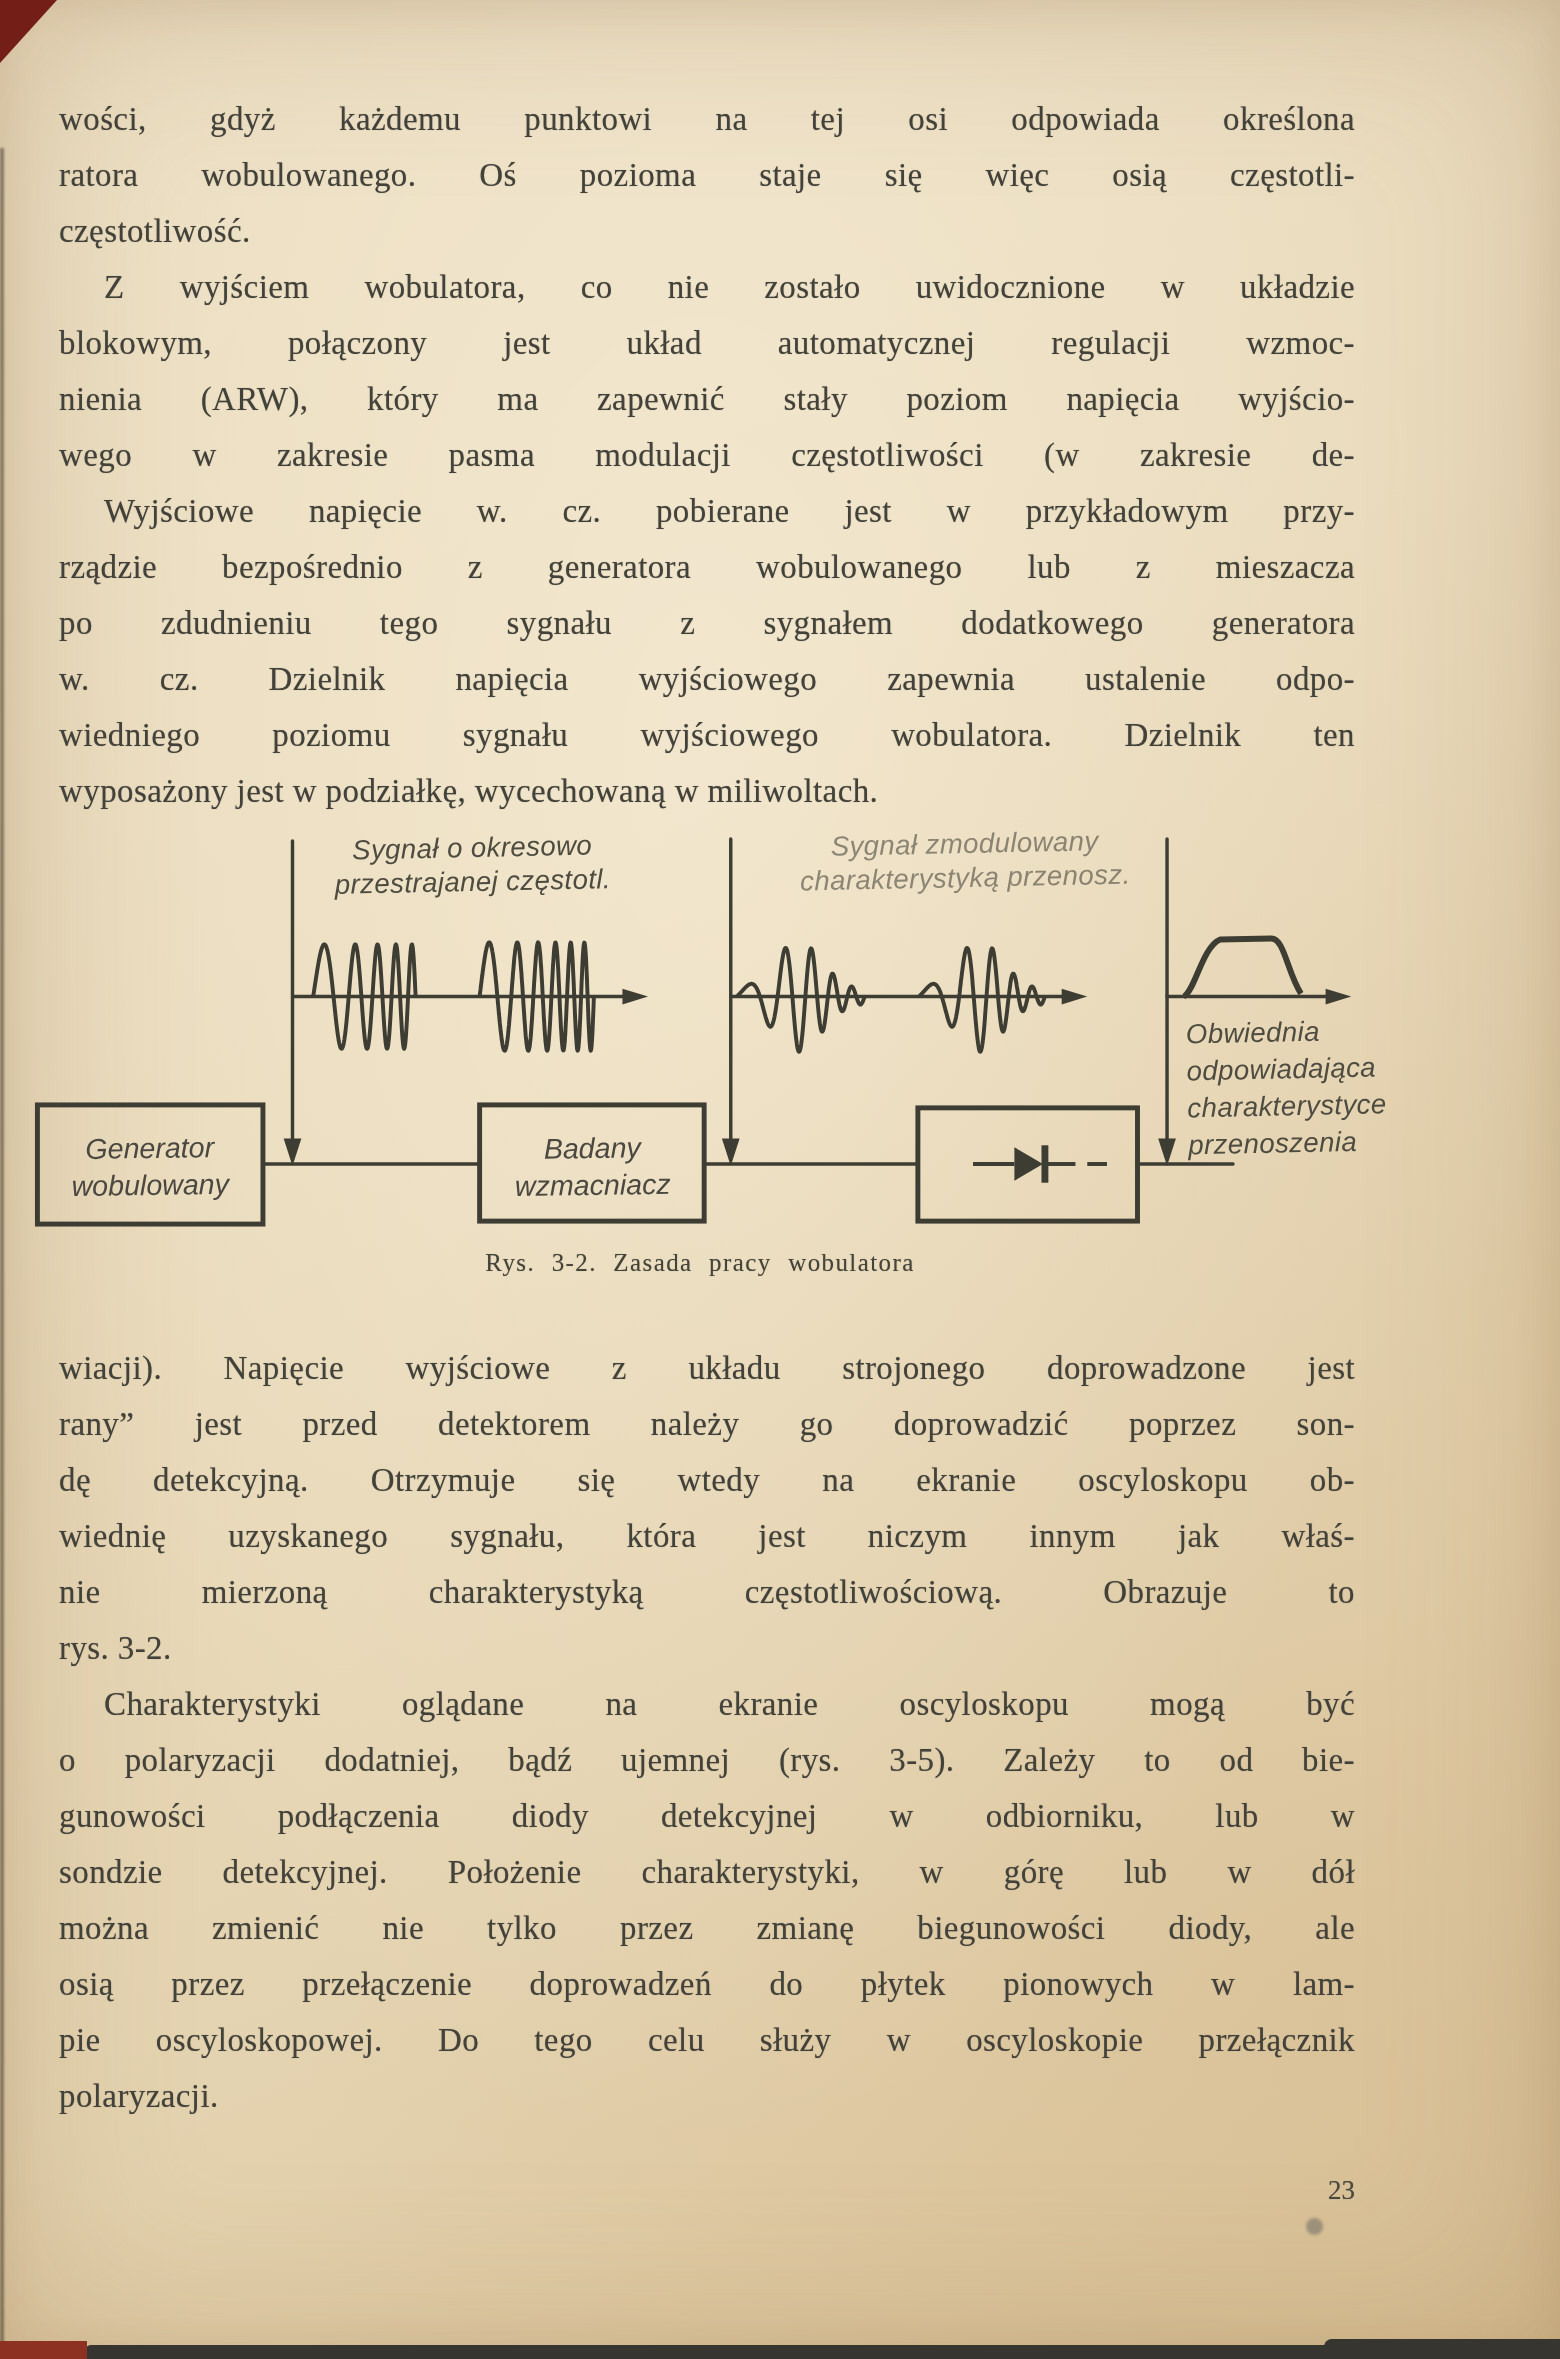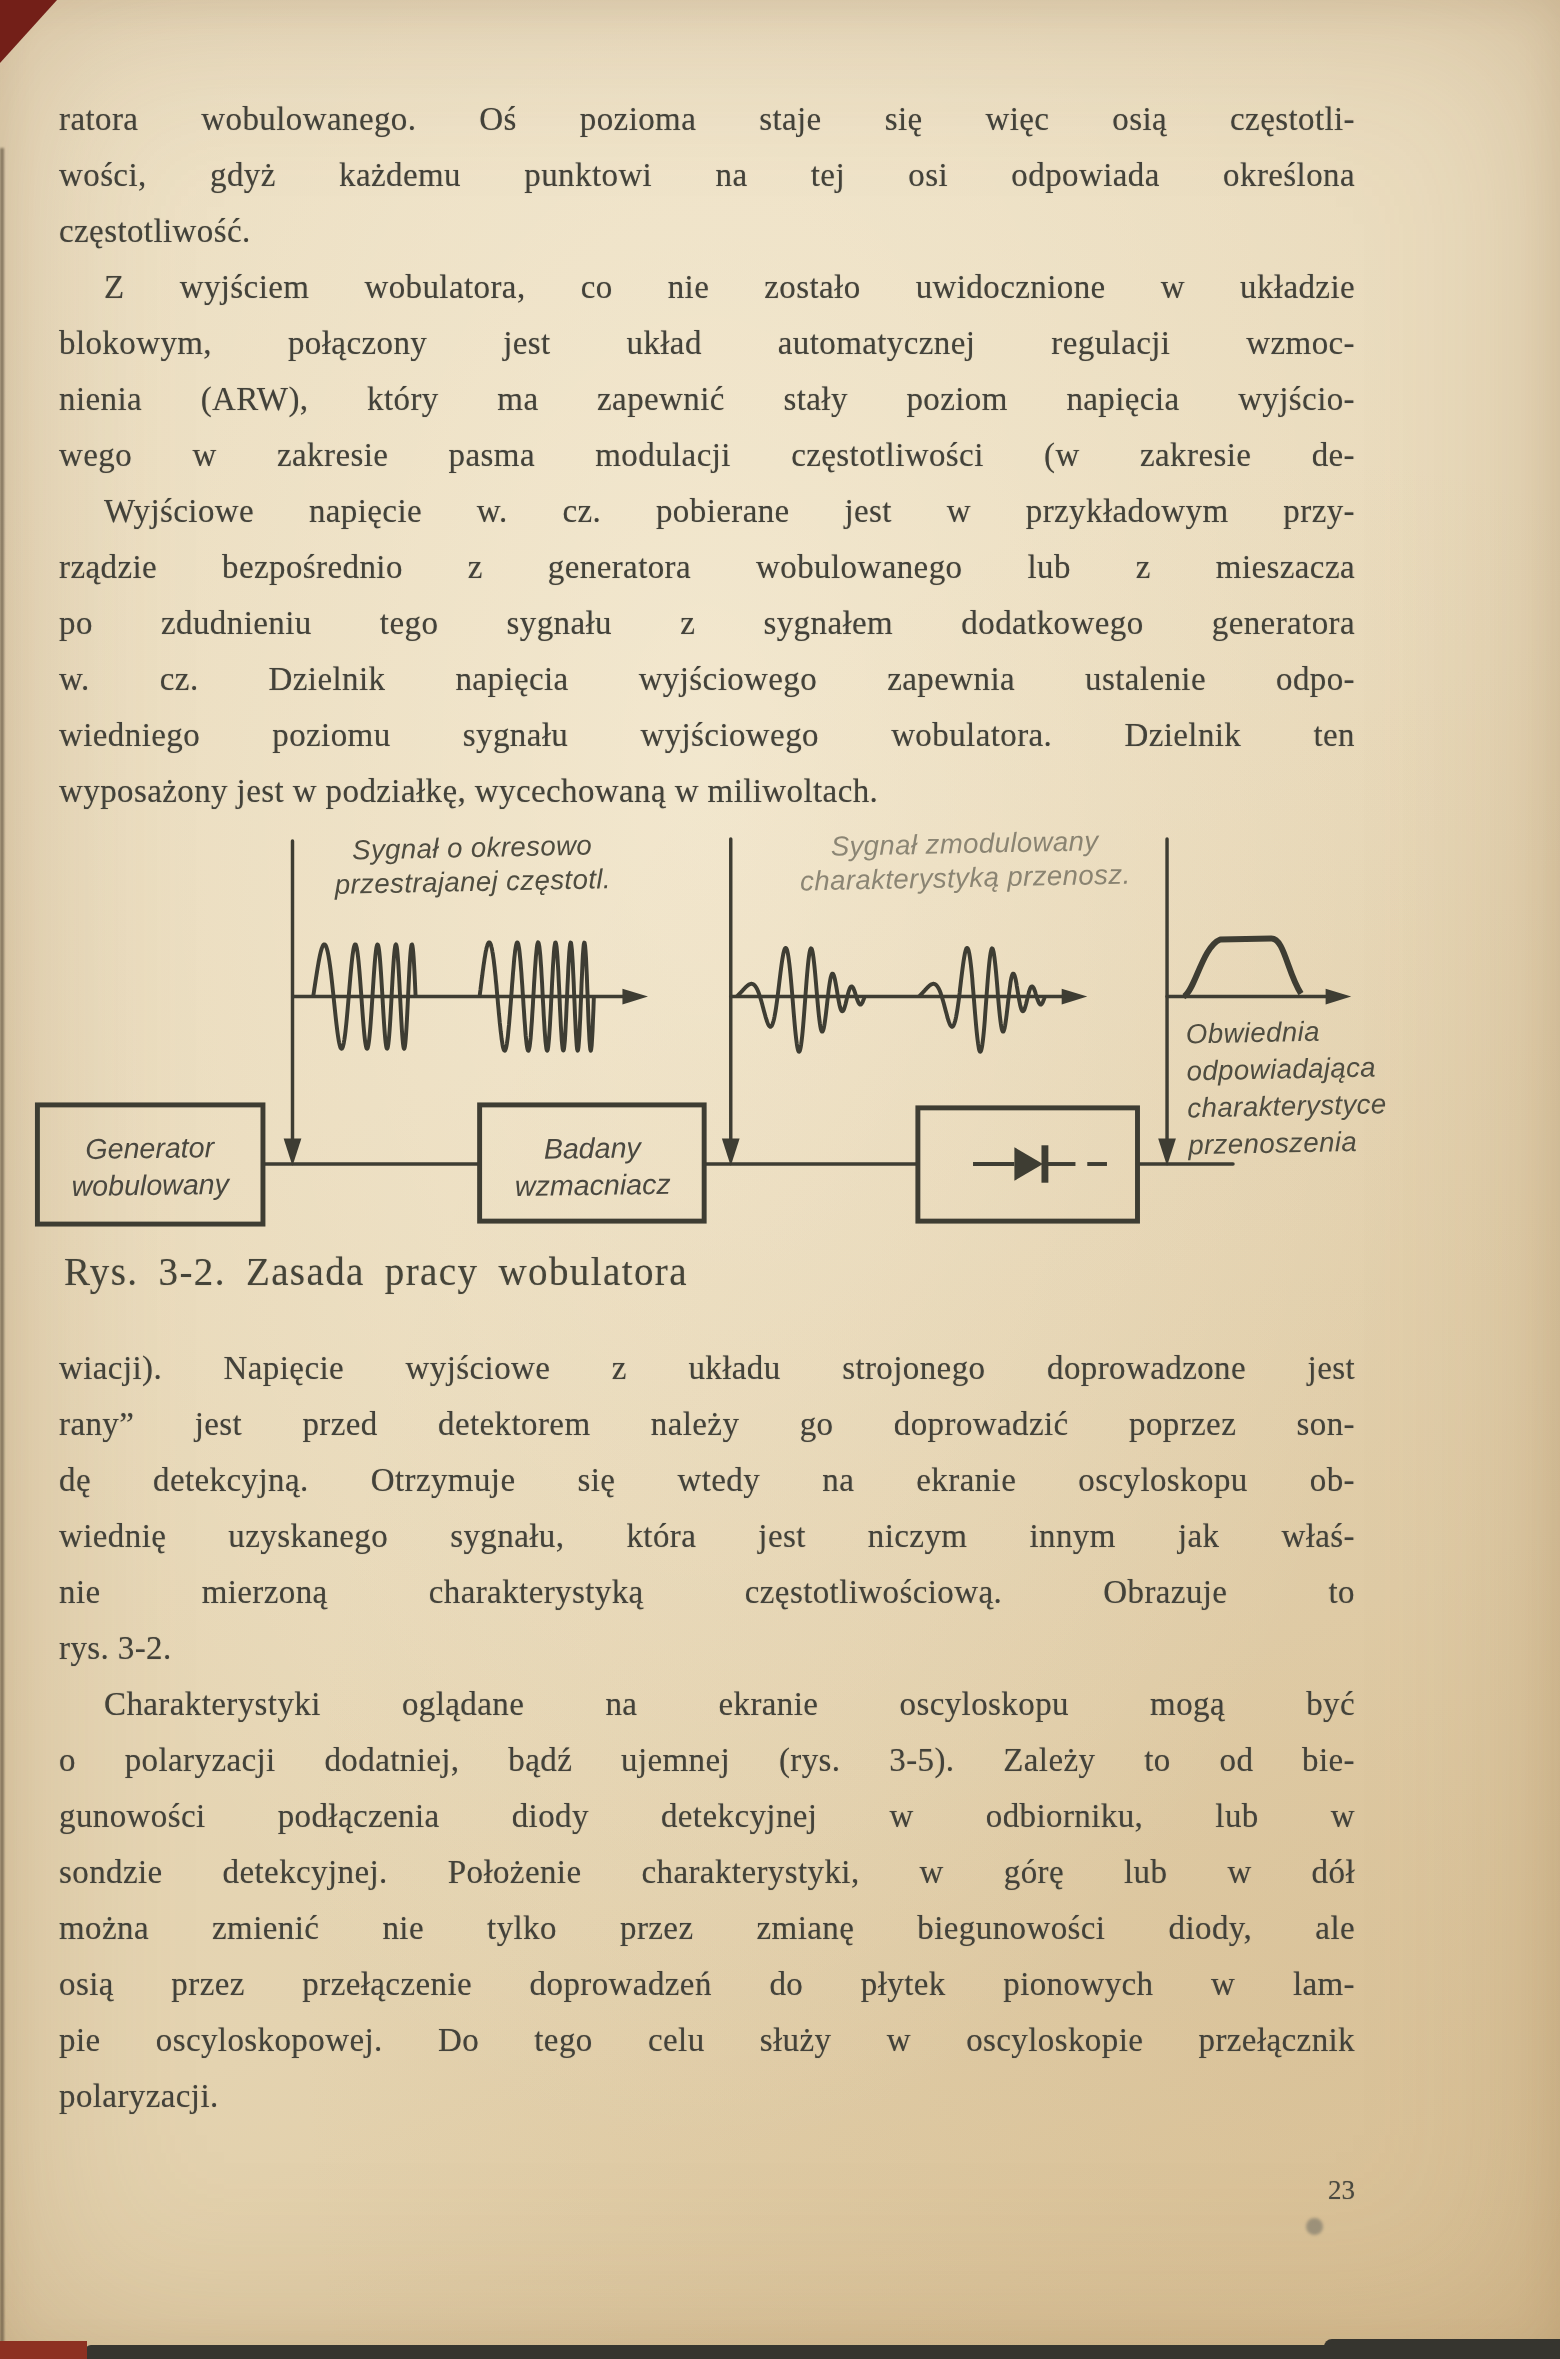--- a/index.html
+++ b/index.html
@@ -49,22 +49,23 @@
   .box-label{
     position:absolute;
     font-family:"Liberation Sans","DejaVu Sans",sans-serif;
     font-style:italic;
     font-size:28.6px;line-height:37px;
     color:#4a4840;
     text-align:center;
     transform:rotate(-0.8deg);
   }
   .caption{
-    position:absolute;left:64px;top:1249px;width:1296px;
-    font-size:39px;letter-spacing:1.4px;word-spacing:8.9px;
+    position:absolute;left:52px;top:1249px;width:1296px;
+    text-align:center;
+    font-size:25px;letter-spacing:1.4px;word-spacing:8.9px;
     color:#454439;
     text-shadow:0 0 1px rgba(62,60,50,0.4);
   }
   
   .page-number{
     position:absolute;left:1328px;top:2175px;
     font-size:27px;color:#4a493f;
     text-shadow:0 0 1px rgba(62,60,50,0.45);
   }
   .page-number-dot{
@@ -102,22 +103,22 @@
 <div class="page">
 
   <div class="corner-red"></div>
   <div class="left-edge"></div>
   <div class="bottom-strip"></div>
   <div class="bottom-strip-right"></div>
   <div class="bottom-red"></div>
 
   <div class="text-col" style="top:91px;">
       <div class="para">
+        <div class="line">wości, gdyż każdemu punktowi na tej osi odpowiada określona</div>
         <div class="line first">ratora wobulowanego. Oś pozioma staje się więc osią częstotli-</div>
-        <div class="line">wości, gdyż każdemu punktowi na tej osi odpowiada określona</div>
         <div class="line last">częstotliwość.</div>
       </div>
       <div class="para indent">
         <div class="line first">Z wyjściem wobulatora, co nie zostało uwidocznione w układzie</div>
         <div class="line">blokowym, połączony jest układ automatycznej regulacji wzmoc-</div>
         <div class="line">nienia (ARW), który ma zapewnić stały poziom napięcia wyjścio-</div>
         <div class="line">wego w zakresie pasma modulacji częstotliwości (w zakresie de-</div>
       </div>
       <div class="para indent">
         <div class="line first">Wyjściowe napięcie w. cz. pobierane jest w przykładowym przy-</div>

